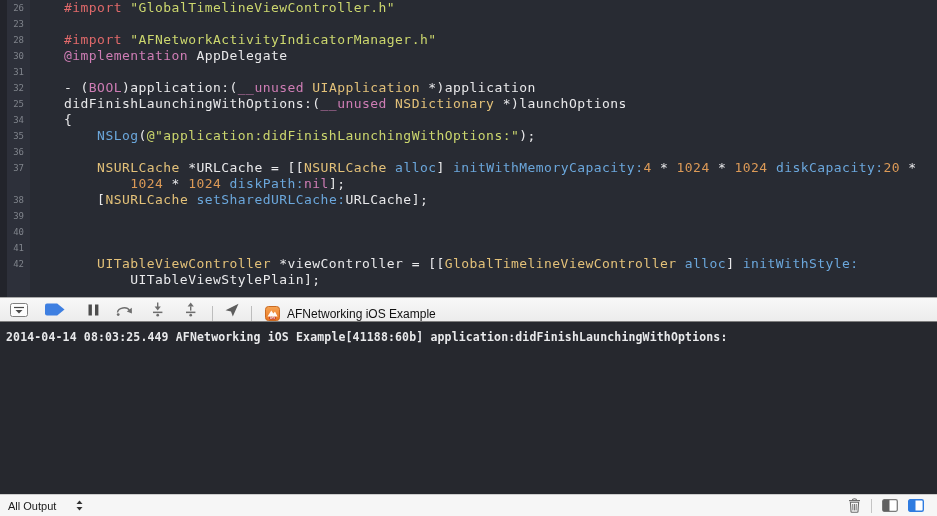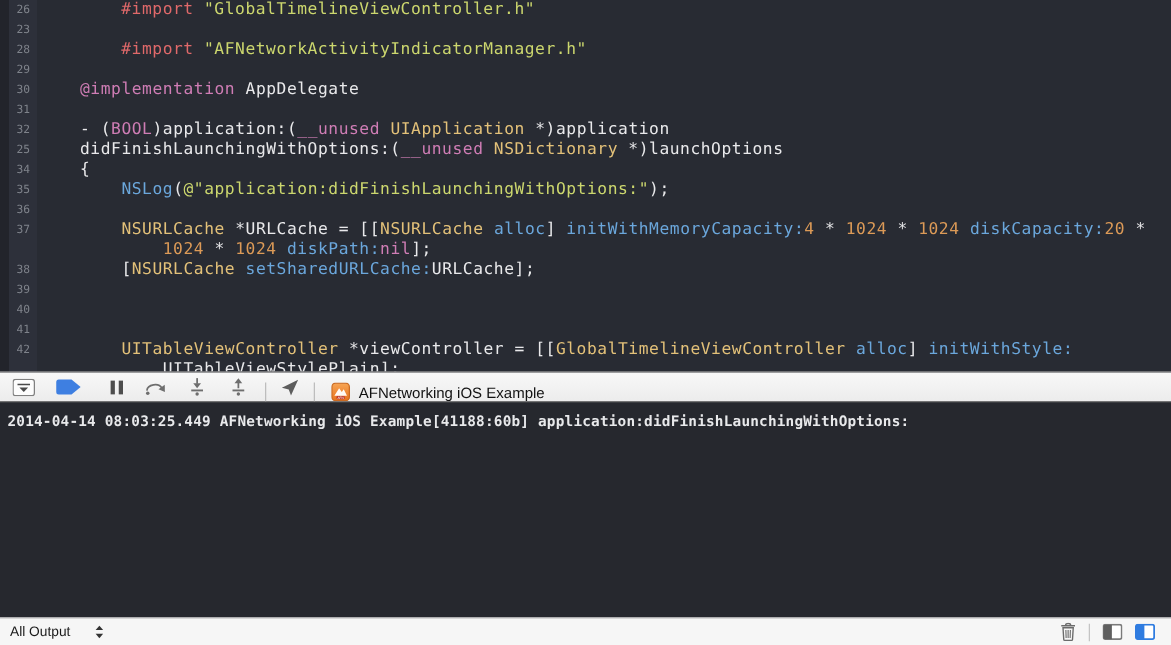--- a/index.html
+++ b/index.html
@@ -16,21 +16,21 @@
       var(--gutterBg) 7px, var(--gutterBg) 30px,
       var(--codeBg) 30px);
   }
   .crow{display:flex;height:16px;line-height:16px;white-space:pre;
     font-family:"DejaVu Sans Mono","Liberation Mono",monospace;
     font-size:13px;letter-spacing:0.45px;}
   .ln{flex:0 0 30px;width:30px;box-sizing:border-box;text-align:right;
     padding-right:6px;font-size:9px;letter-spacing:0;color:var(--lineNo);}
   .ctext{padding-left:34px;}
   .tk-plain{color:var(--tokPlain);}
-  .tk-pre{color:var(--tokPre);margin-left:33px;}
+  .tk-pre{color:var(--tokPre);}
   .tk-str{color:var(--tokStr);}
   .tk-kw{color:var(--tokKw);}
   .tk-cls{color:var(--tokCls);}
   .tk-fn{color:var(--tokFn);}
   .tk-num{color:var(--tokNum);}
   
   .toolbar{
     height:23px;border-top:1px solid #aaaaaa;border-bottom:1px solid #7d7d7d;
     background:linear-gradient(#f8f8f8,#ececec);
     display:flex;align-items:flex-end;padding:0 6px;
@@ -62,21 +62,20 @@
   .bb-sep{width:1px;height:14px;background:#c4c4c4;margin:0 5px;}
 </style>
 </head>
 <body>
 
 <div class="editor">
   <div id="code-rows">
       <div class="crow"><span class="ln">26</span><span class="ctext"><span class="tk-pre">#import</span><span class="tk-plain"> </span><span class="tk-str">"GlobalTimelineViewController.h"</span></span></div>
       <div class="crow"><span class="ln">23</span><span class="ctext"></span></div>
       <div class="crow"><span class="ln">28</span><span class="ctext"><span class="tk-pre">#import</span><span class="tk-plain"> </span><span class="tk-str">"AFNetworkActivityIndicatorManager.h"</span></span></div>
-      <div class="crow"><span class="ln">29</span><span class="ctext"></span></div>
       <div class="crow"><span class="ln">30</span><span class="ctext"><span class="tk-kw">@implementation</span><span class="tk-plain"> AppDelegate</span></span></div>
       <div class="crow"><span class="ln">31</span><span class="ctext"></span></div>
       <div class="crow"><span class="ln">32</span><span class="ctext"><span class="tk-plain">- (</span><span class="tk-kw">BOOL</span><span class="tk-plain">)application:(</span><span class="tk-kw">__unused</span><span class="tk-plain"> </span><span class="tk-cls">UIApplication</span><span class="tk-plain"> *)application</span></span></div>
       <div class="crow"><span class="ln">25</span><span class="ctext"><span class="tk-plain">didFinishLaunchingWithOptions:(</span><span class="tk-kw">__unused</span><span class="tk-plain"> </span><span class="tk-cls">NSDictionary</span><span class="tk-plain"> *)launchOptions</span></span></div>
       <div class="crow"><span class="ln">34</span><span class="ctext"><span class="tk-plain">{</span></span></div>
       <div class="crow"><span class="ln">35</span><span class="ctext"><span class="tk-plain">    </span><span class="tk-fn">NSLog</span><span class="tk-plain">(</span><span class="tk-str">@"application:didFinishLaunchingWithOptions:"</span><span class="tk-plain">);</span></span></div>
       <div class="crow"><span class="ln">36</span><span class="ctext"></span></div>
       <div class="crow"><span class="ln">37</span><span class="ctext"><span class="tk-plain">    </span><span class="tk-cls">NSURLCache</span><span class="tk-plain"> *URLCache = [[</span><span class="tk-cls">NSURLCache</span><span class="tk-plain"> </span><span class="tk-fn">alloc</span><span class="tk-plain">] </span><span class="tk-fn">initWithMemoryCapacity:</span><span class="tk-num">4</span><span class="tk-plain"> * </span><span class="tk-num">1024</span><span class="tk-plain"> * </span><span class="tk-num">1024</span><span class="tk-plain"> </span><span class="tk-fn">diskCapacity:</span><span class="tk-num">20</span><span class="tk-plain"> *</span></span></div>
       <div class="crow"><span class="ln"></span><span class="ctext"><span class="tk-plain">        </span><span class="tk-num">1024</span><span class="tk-plain"> * </span><span class="tk-num">1024</span><span class="tk-plain"> </span><span class="tk-fn">diskPath:</span><span class="tk-kw">nil</span><span class="tk-plain">];</span></span></div>
       <div class="crow"><span class="ln">38</span><span class="ctext"><span class="tk-plain">    [</span><span class="tk-cls">NSURLCache</span><span class="tk-plain"> </span><span class="tk-fn">setSharedURLCache:</span><span class="tk-plain">URLCache];</span></span></div>

